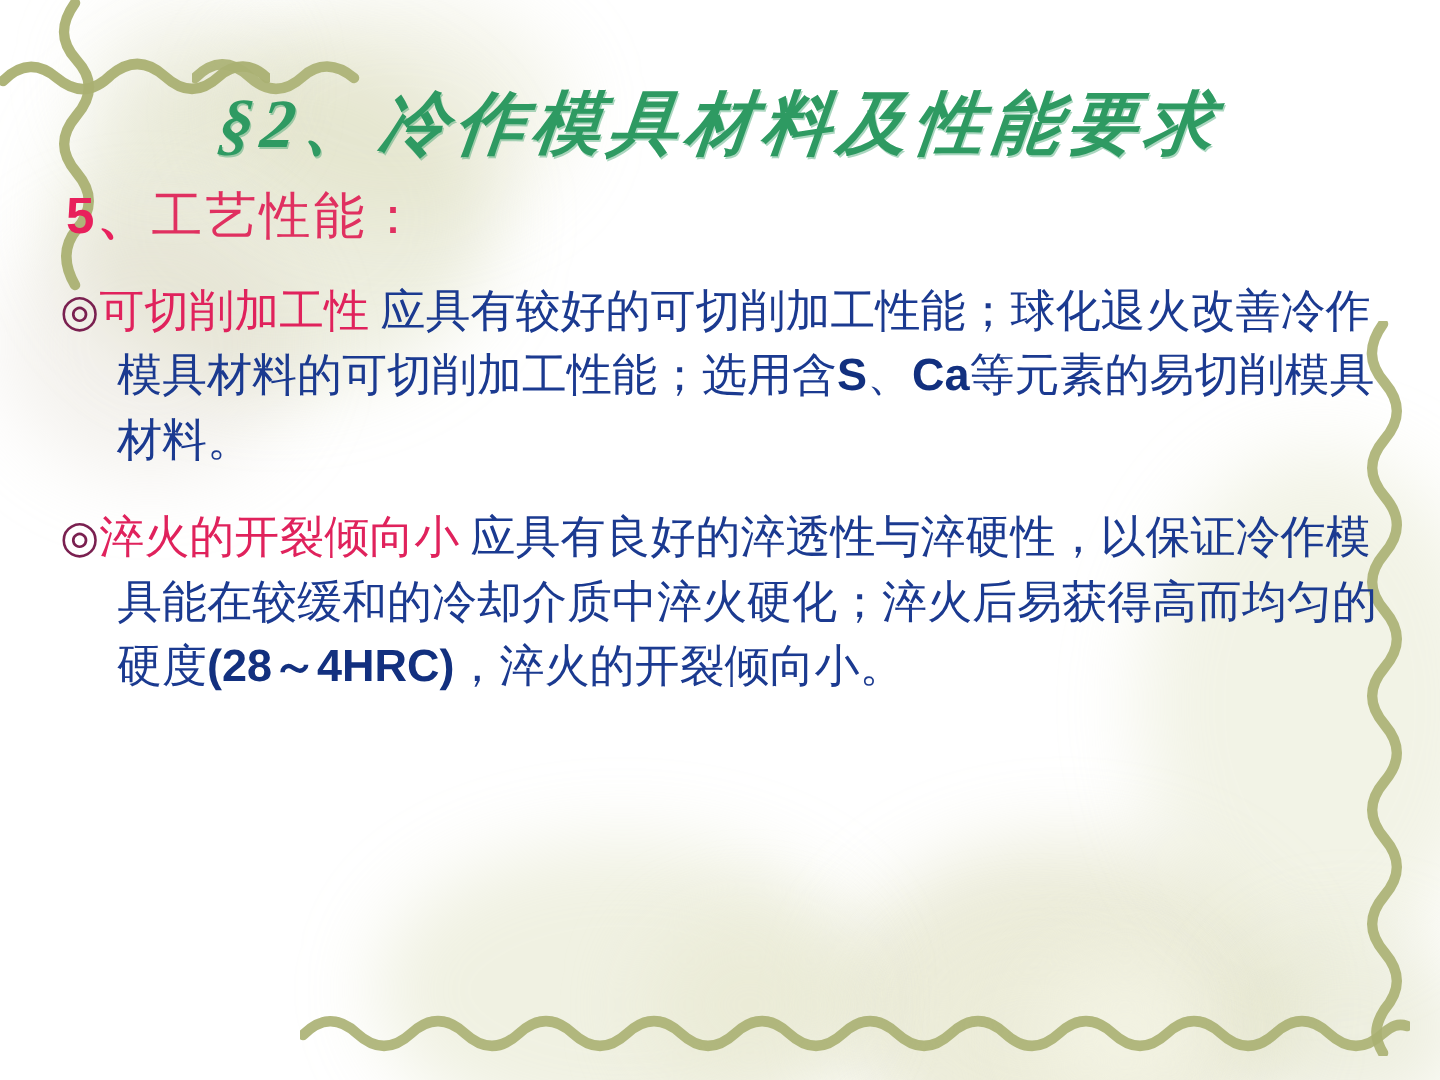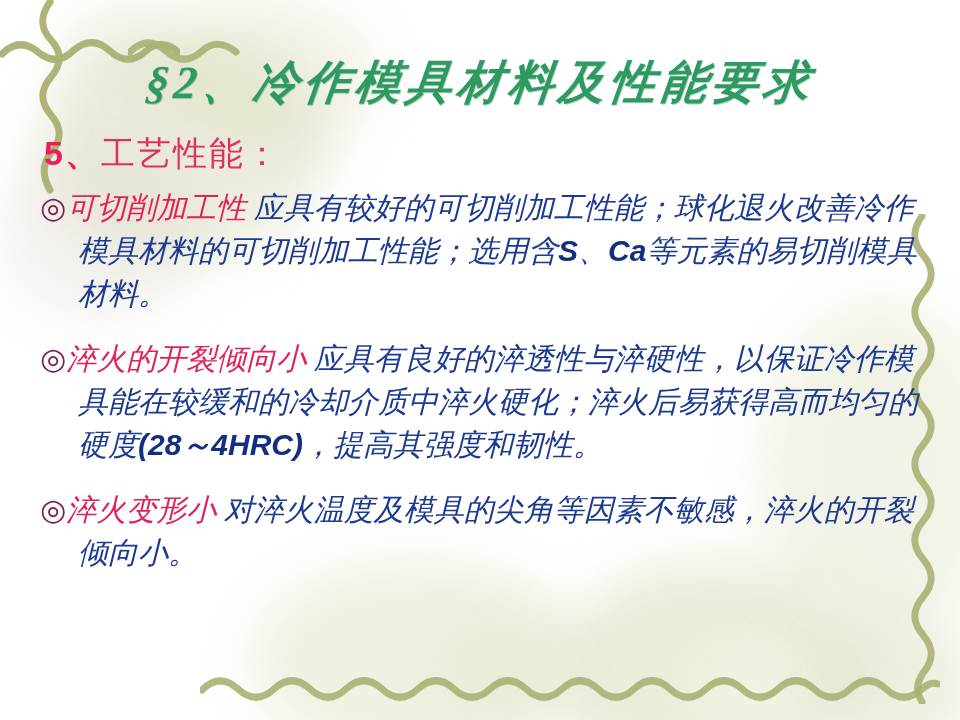--- a/index.html
+++ b/index.html
@@ -77,21 +77,21 @@
     color: #2e9a62;
     white-space: nowrap;
     text-shadow: 1px 1px 0 rgba(46,154,98,0.40);
     transform: skewX(-6deg);
   }
 
   
   #section-heading {
     position: absolute;
     left: 44px;
-    top: 131px;
+    top: 121px;
     font-size: 34px;
     color: #e03060;
     letter-spacing: 2px;
     white-space: nowrap;
   }
   #section-heading .num {
     font-family: "Liberation Sans", sans-serif;
     font-weight: bold;
     color: #e8205c;
   }
@@ -116,21 +116,20 @@
     color: #12307f;
     letter-spacing: 0;
   }
   .bullet .runs {
     font-size: 30px;
     line-height: 43px;
     color: #1b3a90;
     display: block;
     padding-left: 38px;
     text-indent: -38px;
-    font-style: italic;
   }
 </style>
 </head>
 <body>
 
 <div id="slide">
 
   <div class="bg-layer">
     <div class="wash wash-a"></div>
     <div class="wash wash-b"></div>
@@ -190,21 +189,18 @@
   </div>
 
   <div id="bullets">
 
     <div class="bullet">
       <span class="runs"><span class="marker-inline" style="color: rgb(122, 32, 80);">◎</span><span class="term">可切削加工性</span><span> 应具有较好的可切削加工性能；球化退火改善冷作模具材料的可切削加工性能；选用含</span><span class="latin">S</span><span>、</span><span class="latin">Ca</span><span>等元素的易切削模具材料。</span></span>
     </div>
 
 
     <div class="bullet">
-      <span class="runs"><span class="marker-inline" style="color: rgb(122, 32, 80);">◎</span><span class="term">淬火的开裂倾向小</span><span> 应具有良好的淬透性与淬硬性，以保证冷作模具能在较缓和的冷却介质中淬火硬化；淬火后易获得高而均匀的硬度</span><span class="latin">(28～4HRC)</span><span>，提高其强度和韧性。</span></span>
+      <span class="runs"><span class="marker-inline" style="color: rgb(122, 32, 80);">◎</span><span class="term">淬火的开裂倾向小</span><span> 应具有良好的淬透性与淬硬性，以保证冷作模具能在较缓和的冷却介质中淬火硬化；淬火后易获得高而均匀的硬度</span><span class="latin">(28～4HRC)</span><span>，淬火的开裂倾向小。</span></span>
     </div>
 
-    <div class="bullet">
-      <span class="runs"><span class="marker-inline" style="color: rgb(122, 32, 80);">◎</span><span class="term">淬火变形小</span><span> 对淬火温度及模具的尖角等因素不敏感，淬火的开裂倾向小。</span></span>
-    </div>
 
   </div>
 </div>
 
 </body></html>

